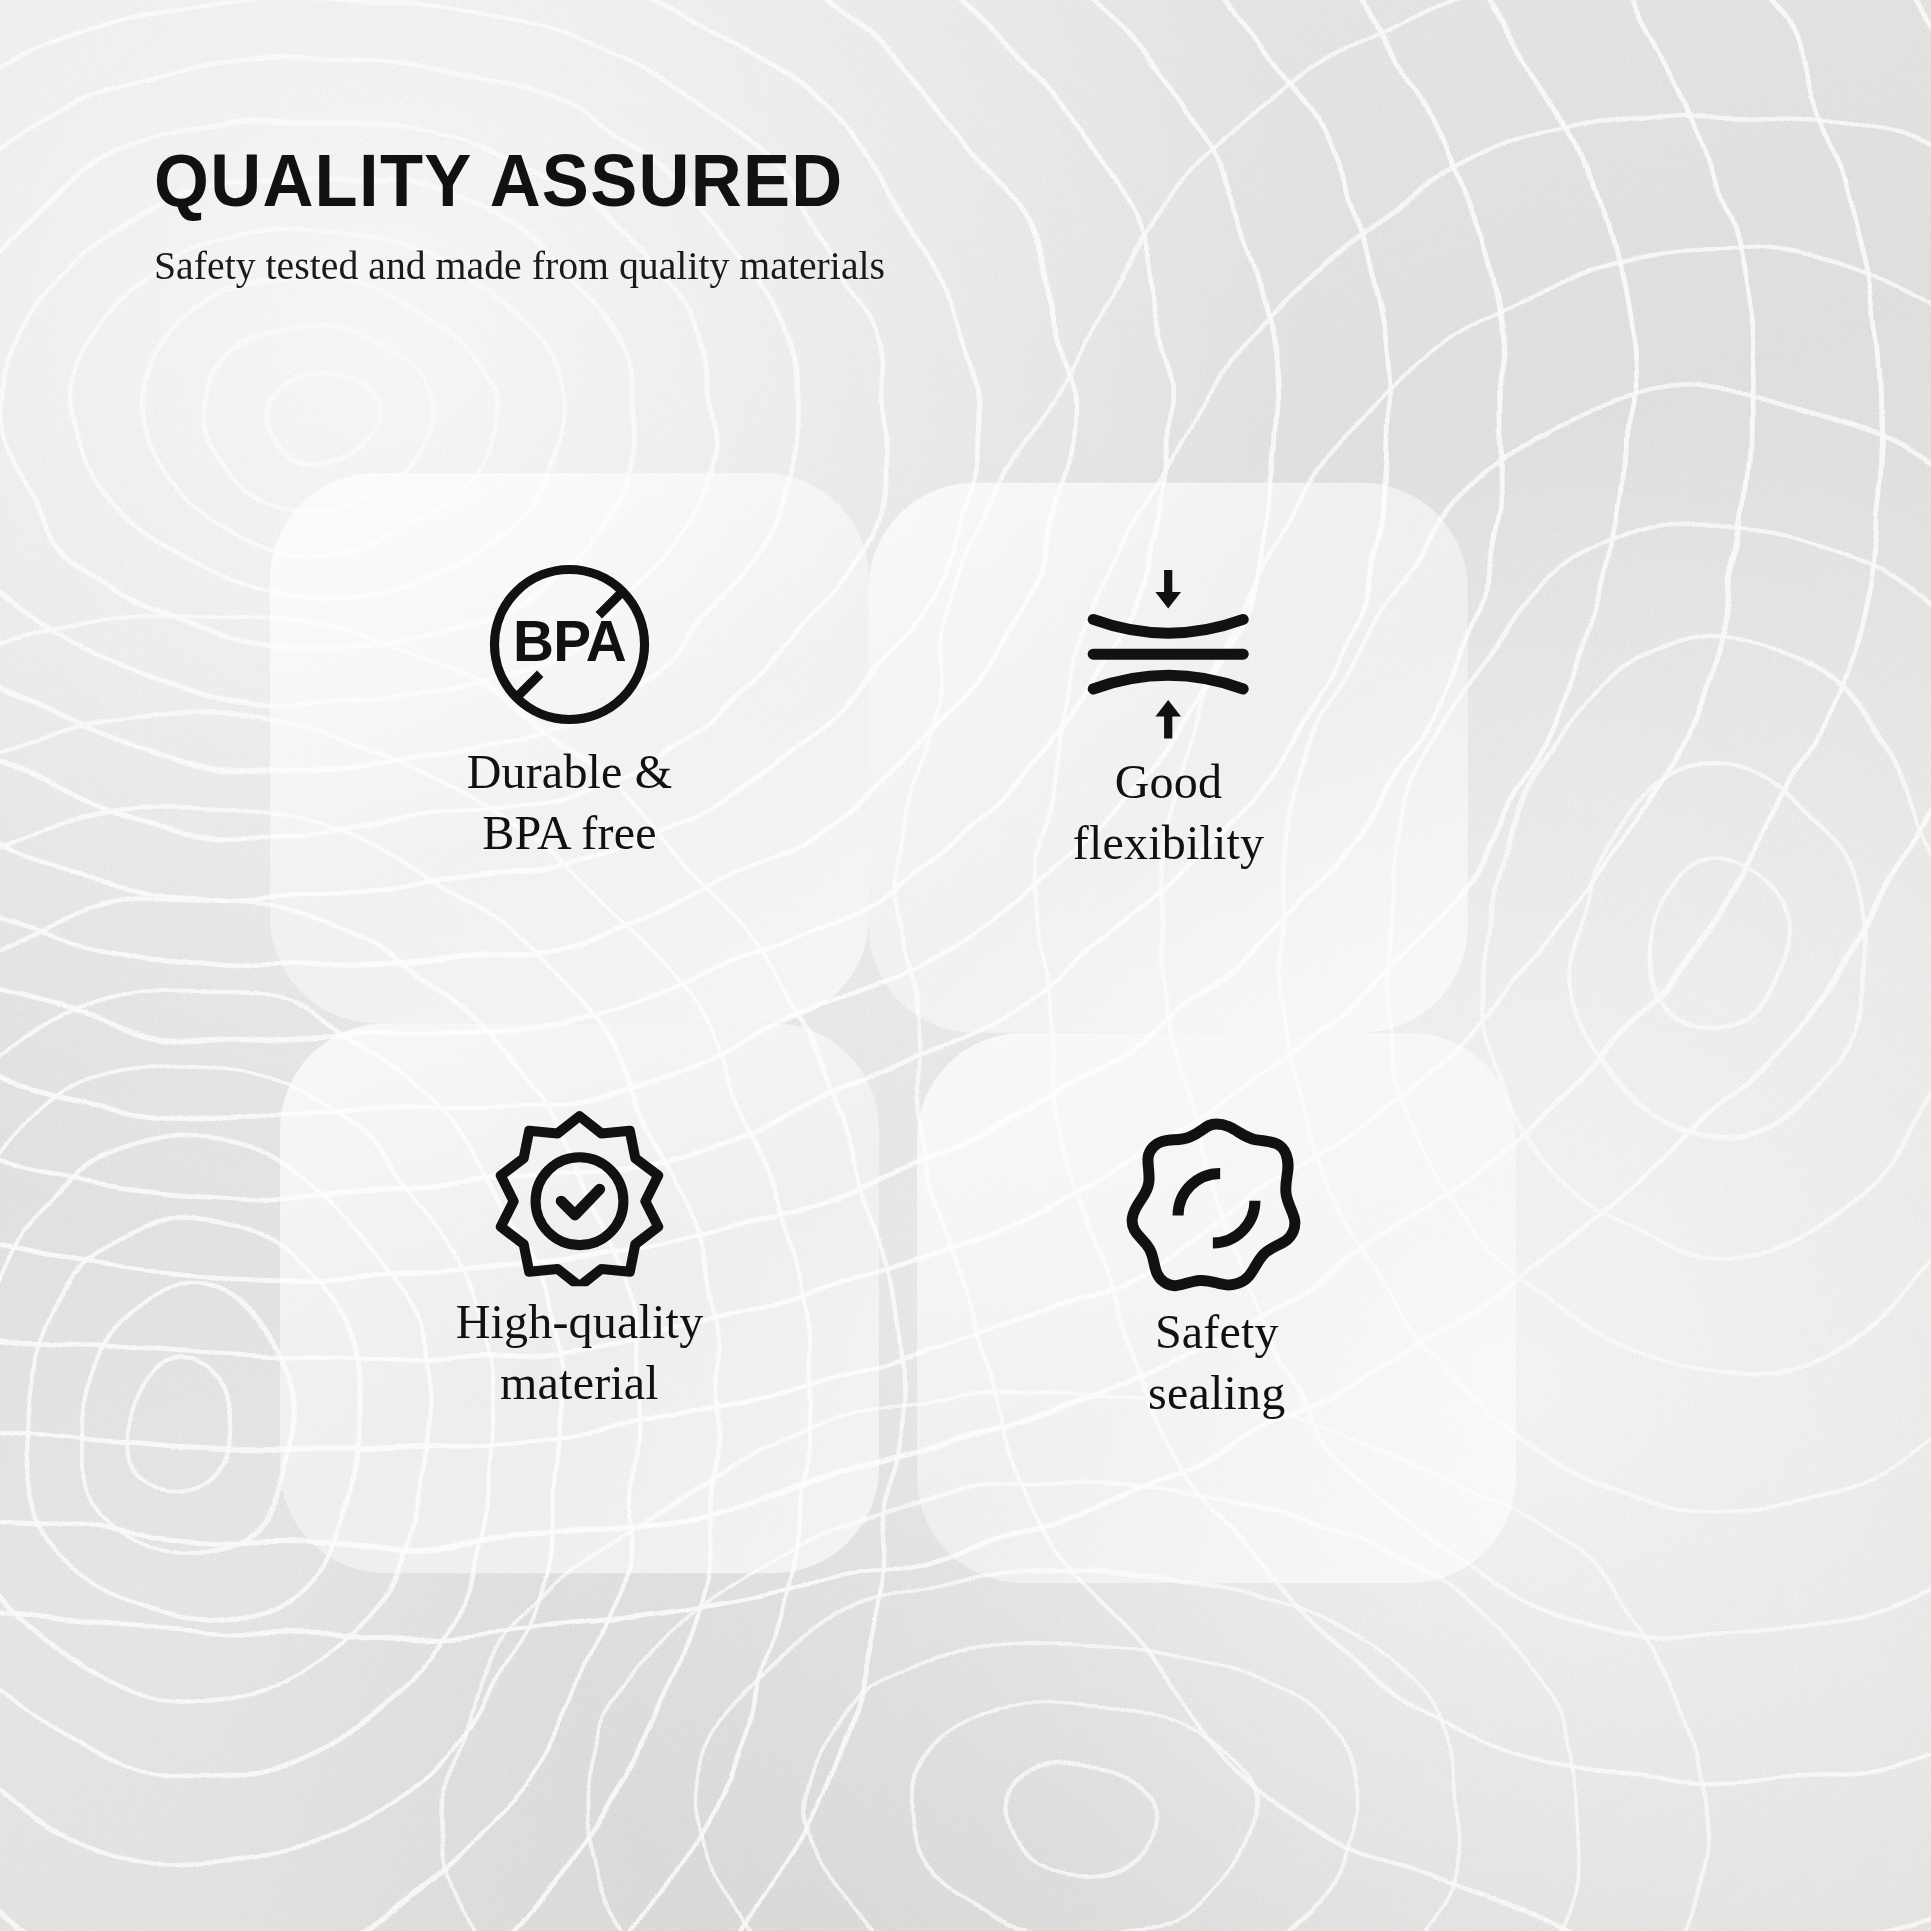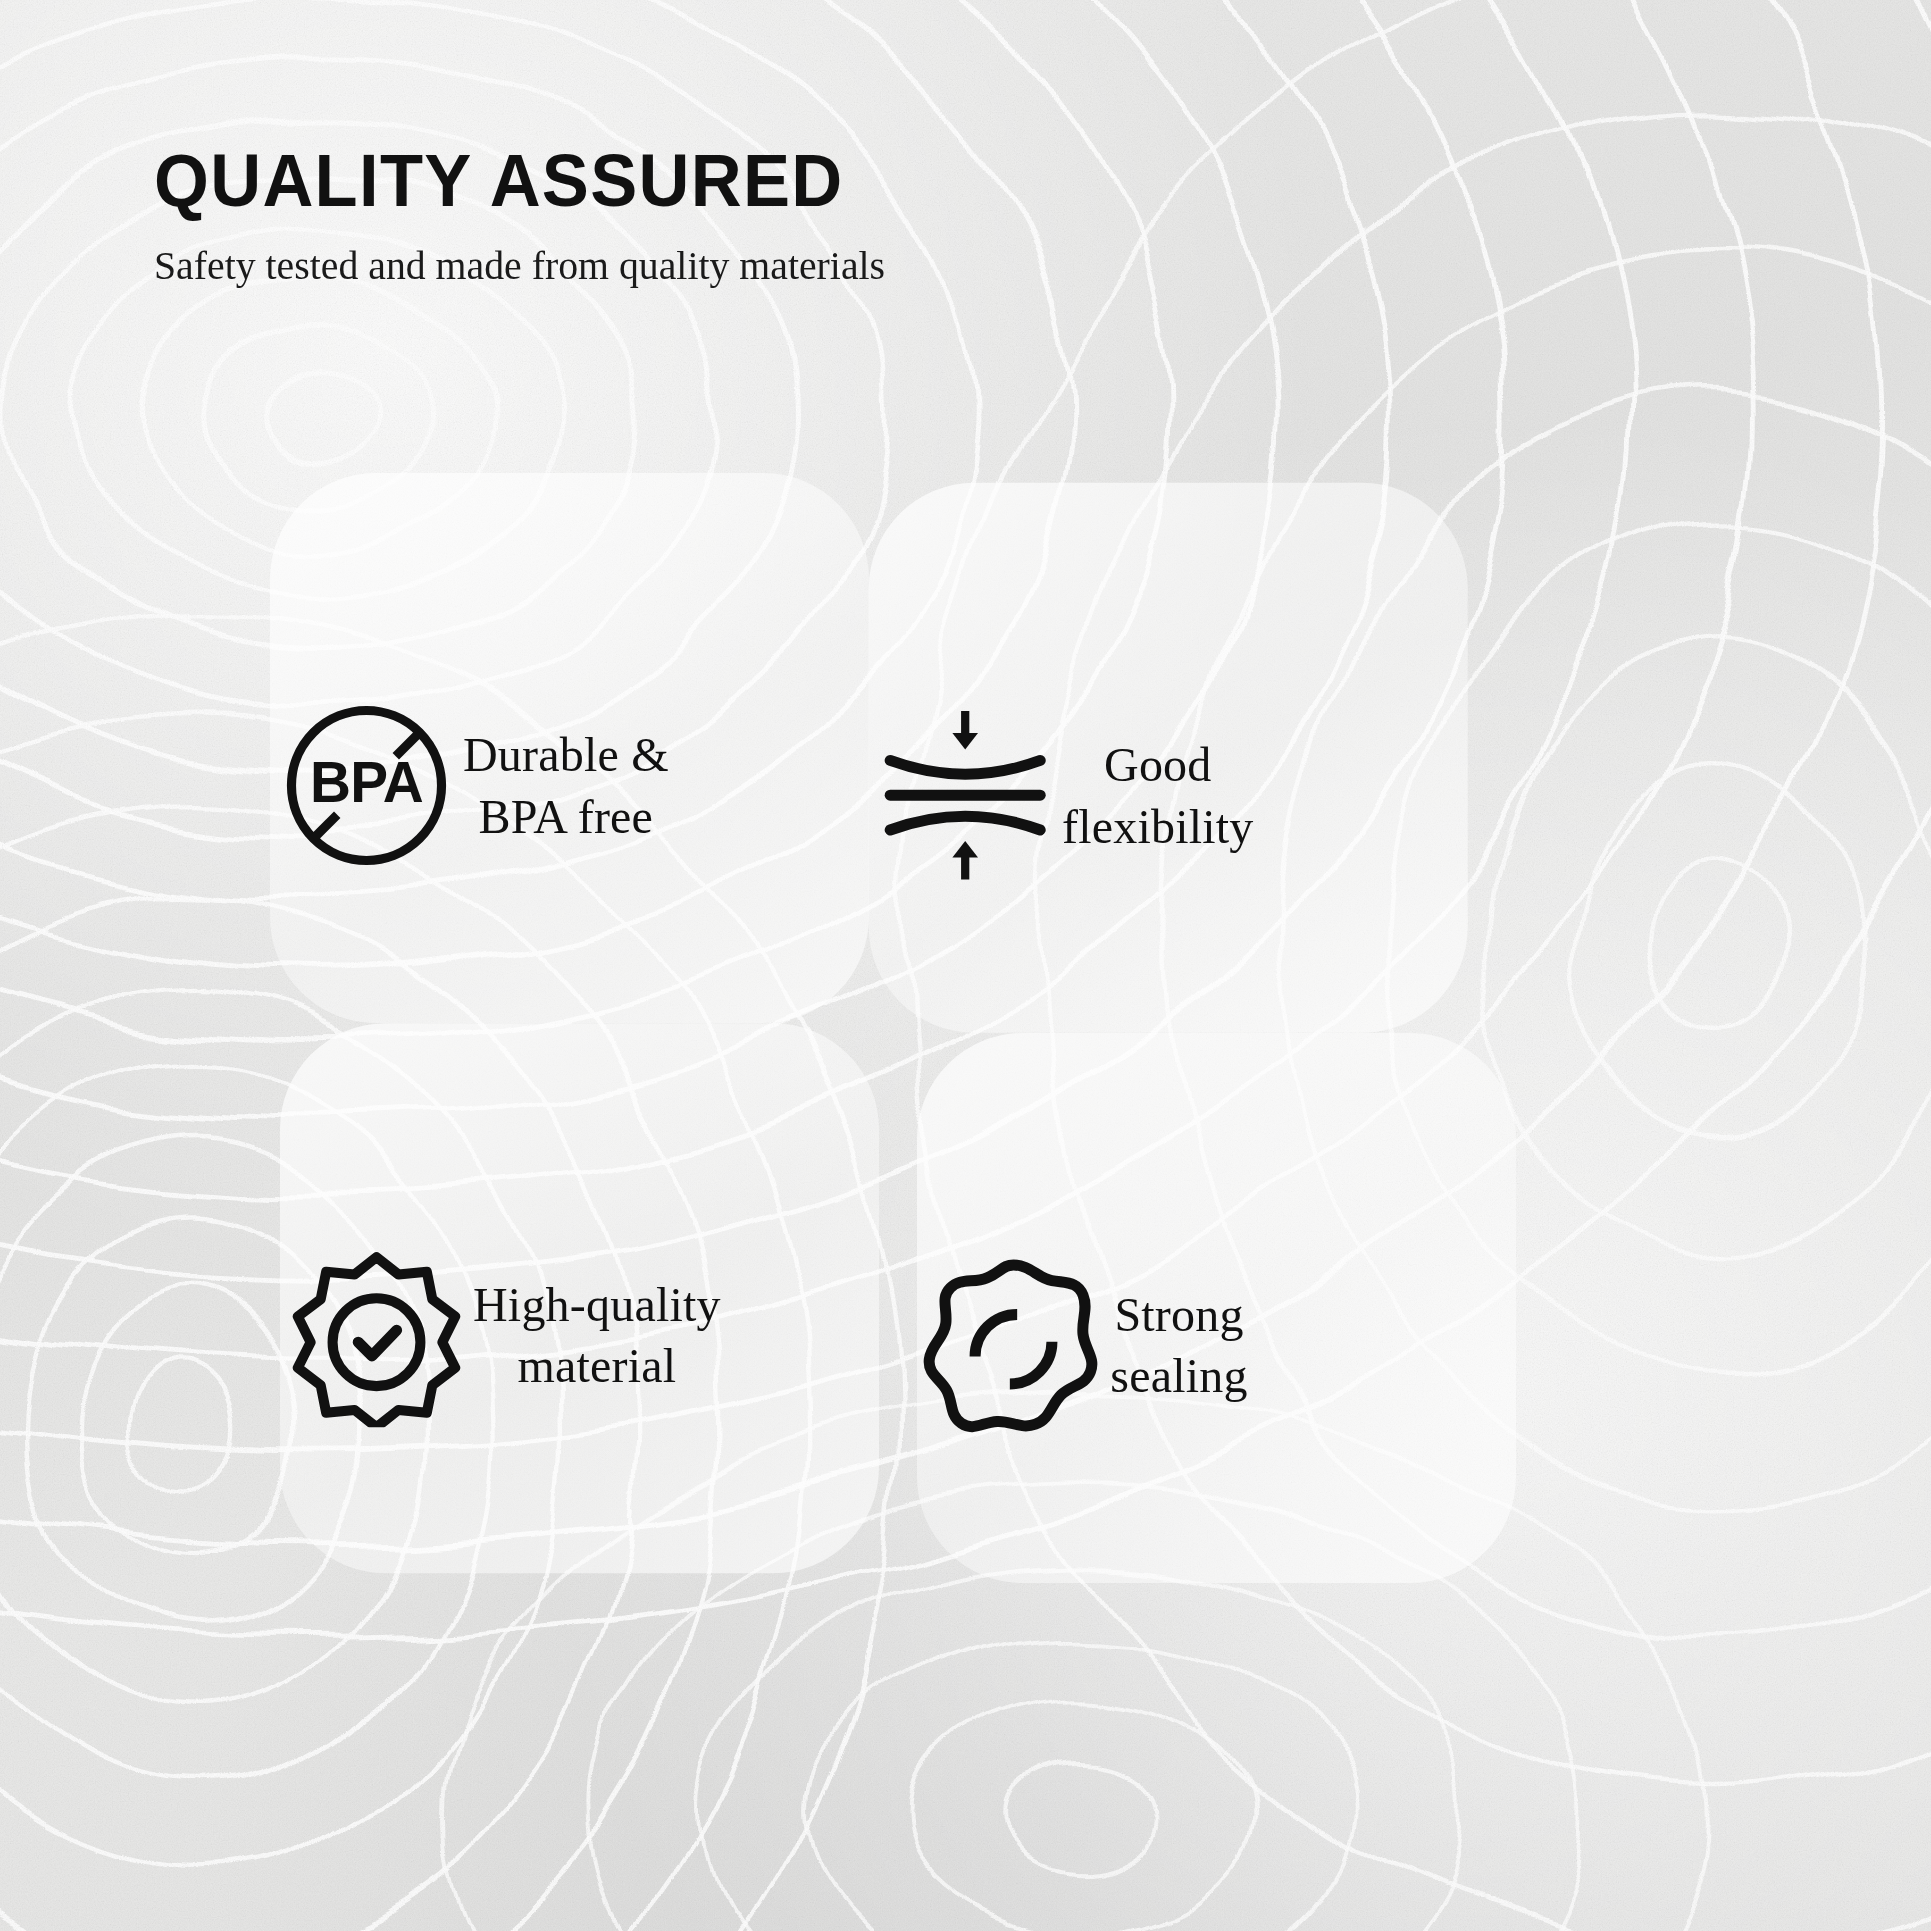--- a/index.html
+++ b/index.html
@@ -73,21 +73,21 @@
     row-gap:9.7px;
   }
 
   .feature-card {
     position:relative;
     width:599px; height:550px;
     border-radius:106px;
     background:
       linear-gradient(150deg, rgba(255,255,255,0.74) 0%, rgba(255,255,255,0.40) 55%, rgba(255,255,255,0.62) 100%);
     display:flex;
-    flex-direction:row;
+    flex-direction:column;
     align-items:center;
     justify-content:flex-start;
     padding-top:75px;
   }
 
   .card-icon {
     width:193px; height:193px;
     display:flex; align-items:center; justify-content:center;
     flex:0 0 auto;
   }
@@ -276,19 +276,19 @@
                    C10 99 24 92 26 76
                    C28 60 20 48 31 37
                    C42 26 56 32 71 26
                    C86 20 88 12 100 12 Z" fill="none" stroke="#111111" stroke-width="12" stroke-linejoin="round"></path>
 
           <path d="M58 112 A46 46 0 0 1 104 66" fill="none" stroke="#111111" stroke-width="12" stroke-linecap="butt"></path>
 
           <path d="M142 96 A46 46 0 0 1 96 142" fill="none" stroke="#111111" stroke-width="12" stroke-linecap="butt"></path>
         </svg>
       </div>
-      <div class="card-label">Strong
+      <div class="card-label">Safety
 sealing</div>
     </div>
 
   </div>
 </div>
 
 
 </body></html>

